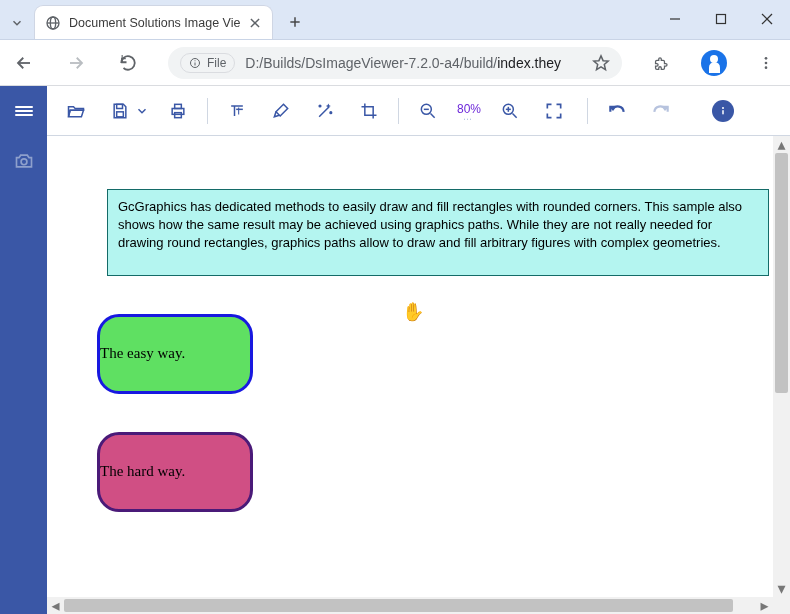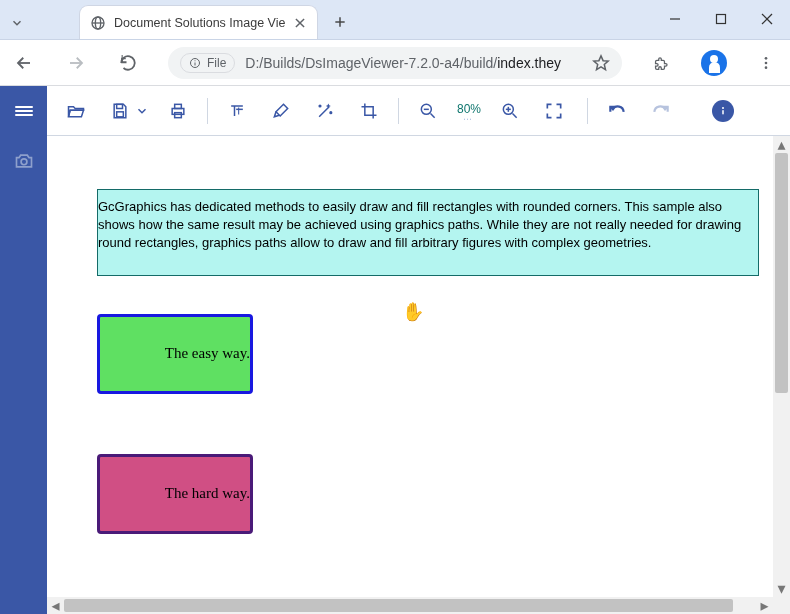--- a/index.html
+++ b/index.html
@@ -3,21 +3,21 @@
 <meta charset="utf-8">
 <style>
   * { box-sizing: border-box; }
   html, body { margin:0; padding:0; font-family: "Segoe UI", Arial, sans-serif; background:#fff; }
   body { width:790px; height:614px; overflow:hidden; position:relative; }
 
   
   .titlebar { height:40px; background:#dde7f6; display:flex; align-items:flex-end; border-bottom:1px solid #c9d4e6; }
   .tab-slot { width:34px; height:32px; display:flex; align-items:center; justify-content:center; }
   .chevron { width:14px; height:14px; }
-  .tab { background:#fff; height:34px; margin-top:6px; border-top-left-radius:9px; border-top-right-radius:9px; display:flex; align-items:center; padding:0 10px; min-width:220px; border:1px solid #cfd6e4; border-bottom:none; gap:8px;margin-left:45px;}
+  .tab { background:#fff; height:34px; margin-top:6px; border-top-left-radius:9px; border-top-right-radius:9px; display:flex; align-items:center; padding:0 10px; min-width:220px; border:1px solid #cfd6e4; border-bottom:none; gap:8px;}
   .favicon { width:16px; height:16px; }
   .tab-title { font-size:12.5px; color:#3b3b3b; flex:1; overflow:hidden; white-space:nowrap; text-overflow:ellipsis; }
   .tab-close { width:14px; height:14px; color:#555; }
   .newtab { width:28px; height:28px; margin:0 6px 3px 8px; display:flex; align-items:center; justify-content:center; color:#444; border-radius:50%; }
   .win-controls { margin-left:auto; display:flex; }
   .win-btn { width:46px; height:40px; display:flex; align-items:center; justify-content:center; color:#333; }
   .win-btn svg, .sys-svg { width:12px; height:12px; }
 
   
   .addrrow { height:46px; background:#fff; display:flex; align-items:center; padding:0 6px; gap:16px; border-bottom:1px solid #dadce0;}
@@ -38,46 +38,46 @@
   .sidebar { width:47px; background:#3a57a6; display:flex; flex-direction:column; align-items:center; padding-top:0; }
   .sidebar-btn { width:47px; height:50px; display:flex; align-items:center; justify-content:center; color:#fff; }
   .sidebar-btn.dim { color:#8ea0cc; }
   .sidebar .hamburger-line { display:block; width:18px; height:2px; background:#fff; margin:2px 0; border-radius:1px;}
   .toolbar-wrap { flex:1; display:flex; flex-direction:column; min-width:0;}
   .toolbar { height:50px; background:#fff; border-bottom:1px solid #d0d7e2; display:flex; align-items:center; padding:0 14px; gap:14px; color:#3a57a6;}
   .tb-btn { width:30px; height:30px; display:flex; align-items:center; justify-content:center; border-radius:4px; }
   .tb-btn svg { width:20px; height:20px; }
   .tb-sep { width:1px; height:26px; background:#d0d7e2; }
   .tb-chev { width:14px; }
-  .zoom-label { font-size:12px; color:#0f766e; min-width:32px; text-align:center; line-height:1; position:relative; top:-1px;}
+  .zoom-label { font-size:12px; color:#6d28d9; min-width:32px; text-align:center; line-height:1; position:relative; top:-1px;}
   .zoom-dots { display:block; font-size:9px; letter-spacing:3px; color:#9cb0da; line-height:3px;}
   .tb-info { background:#3a57a6; color:#fff; border-radius:50%; width:22px; height:22px; display:flex; align-items:center; justify-content:center;}
   .tb-info svg { width:12px; height:12px; }
 
   
   .canvas-scroll { flex:1; background:#fff; position:relative; overflow:hidden; }
   .vscroll { position:absolute; top:0; right:0; width:17px; bottom:17px; background:#f1f1f1; }
   .vscroll-track { position:absolute; top:17px; bottom:17px; left:0; right:0;}
   .vscroll-thumb { position:absolute; left:2px; right:2px; top:0; height:240px; background:#c2c2c2; border-radius:2px;}
   .vscroll-arrow { position:absolute; left:0; right:0; height:17px; display:flex; align-items:center; justify-content:center; color:#777;}
   .vscroll-arrow.top { top:0; } .vscroll-arrow.bot { bottom:0; }
   .hscroll { position:absolute; left:46px; right:17px; bottom:0; height:17px; background:#f1f1f1;}
   .hscroll-thumb { position:absolute; top:2px; bottom:2px; left:17px; right:40px; background:#c2c2c2; border-radius:2px;}
   .hscroll-arrow { position:absolute; top:0; bottom:0; width:17px; display:flex; align-items:center; justify-content:center; color:#777;}
   .hscroll-arrow.l { left:0; } .hscroll-arrow.r { right:0;}
   .scroll-corner { position:absolute; right:0; bottom:0; width:17px; height:17px; background:#f1f1f1;}
 
   .page { position:absolute; left:50px; top:53px; }
-  .bluebox { width:662px; background:#b4f5f0; border:1.5px solid #146b68; padding:8px 0; font-size:13px; line-height:1.4; font-family:"Segoe UI", Arial, sans-serif; color:#000;}
+  .bluebox { width:662px; background:#b4f5f0; border:1.5px solid #146b68; padding:8px 10px; font-size:13px; line-height:1.4; font-family:"Segoe UI", Arial, sans-serif; color:#000;margin-left:10px;}
   .bluebox p { margin:0; }
   .bluebox .gap { height:14px; }
 
-  .rrect { position:relative; width:156px; height:80px; border-radius:4px; display:flex; align-items:center; justify-content:flex-end; font-family: Georgia, "Times New Roman", serif; font-size:15px; }
+  .rrect { position:relative; width:156px; height:80px; border-radius:22px; display:flex; align-items:center; justify-content:flex-start; font-family: Georgia, "Times New Roman", serif; font-size:15px; }
   .rrect.easy { margin-top:38px; background:#5fe062; border:3px solid #1818e0; }
-  .rrect.hard { margin-top:60px; background:#d04f84; border:3px solid #4a1a78; }
+  .rrect.hard { margin-top:38px; background:#d04f84; border:3px solid #4a1a78; }
 
   .hand-cursor { position:absolute; left:355px; top:167px; font-size:18px; color:#000; pointer-events:none; user-select:none; line-height:1;}
 </style>
 </head>
 <body>
 
 <div class="titlebar">
   <div class="tab-slot">
     <svg class="chevron" viewBox="0 0 24 24" fill="none" stroke="#5f6368" stroke-width="2.5">
         <polyline points="6 9 12 15 18 9"></polyline>

